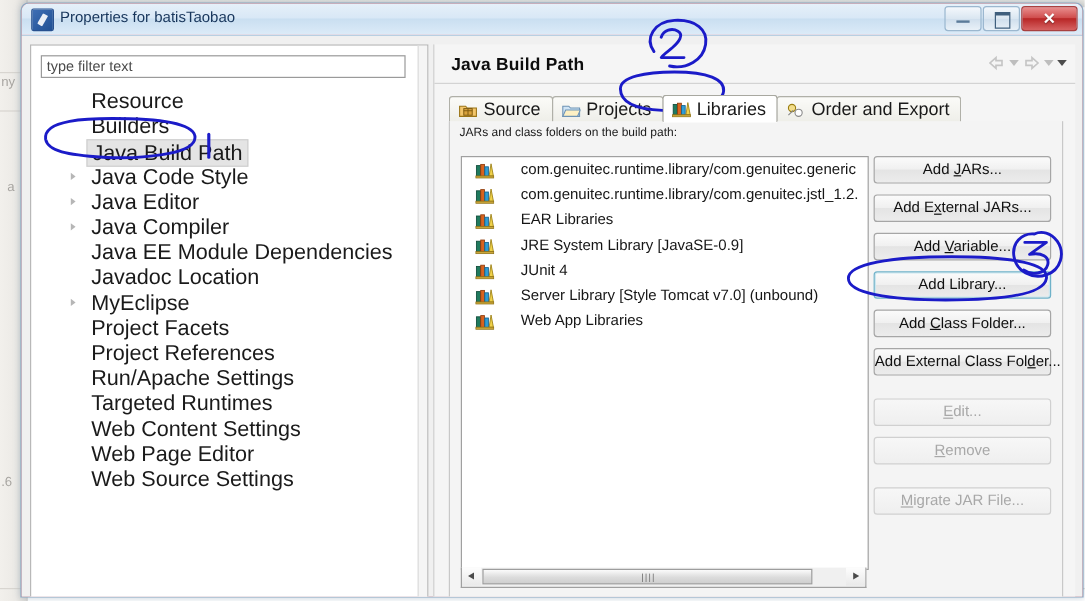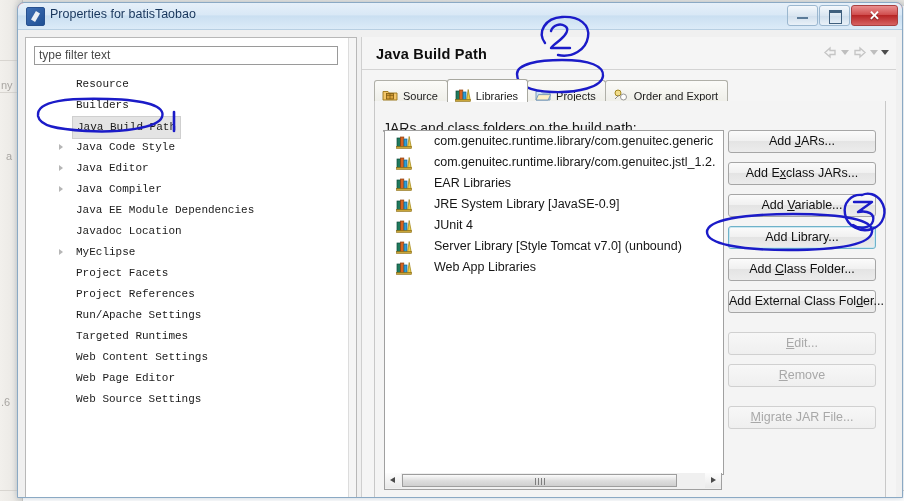--- a/index.html
+++ b/index.html
@@ -143,26 +143,25 @@
     font-family: "Liberation Sans", sans-serif;
   }
   .tree {
     position: absolute; left: 0; top: 36px; right: 0; bottom: 0;
     overflow: hidden;
   }
   .tree-item {
     position: relative;
     height: 21px;
     line-height: 21px;
-    font-size: 11px;
+    font-size: 18px;
     color: #1a1a1a;
     padding-left: 50px;
     white-space: nowrap;
     cursor: default;
-    font-family: Liberation Mono, monospace;
   }
   .tree-item.selected .tree-label {
     background: #e4e4e4;
     border: 1px solid #cfcfcf;
     padding: 0 4px;
     margin-left: -4px;
   }
   .tree-label { display: inline-block; }
   .tree-arrow {
     position: absolute; left: 33px; top: 7px;
@@ -214,23 +213,23 @@
   }
 
   
   .tabs {
     position: absolute; left: 12px; top: 43px;
     display: flex; align-items: flex-end;
     height: 22px;
   }
   .tab {
     height: 21px;
-    display: flex; align-items: flex-end; gap: 5px;
+    display: flex; align-items: center; gap: 5px;
     padding: 0 9px 0 7px;
-    font-size: 11px;
+    font-size: 15px;
     color: #1a1a1a;
     background: linear-gradient(to bottom,#fbfbf8,#eeeee8);
     border: 1px solid #b0b0a8;
     border-bottom: none;
     border-radius: 3px 3px 0 0;
     margin-right: -1px;
     white-space: nowrap;
     cursor: default;
   }
   .tab.active {
@@ -245,22 +244,22 @@
   
   .content-box {
     position: absolute;
     left: 12px; top: 64px;
     width: 510px; height: 406px;
     border: 1px solid #c8c8c8;
     border-top: none;
     background: #f4f4f4;
   }
   .content-label {
-    position: absolute; left: 8px; top: 19px;
-    font-size: 14px; color: #1a1a1a;
+    position: absolute; left: 8px; top: 4px;
+    font-size: 10px; color: #1a1a1a;
   }
 
   
   .jar-list {
     position: absolute;
     left: 9px; top: 29px;
     width: 338px; height: 343px;
     background: #ffffff;
     border: 1px solid #a0a0a0;
     overflow: hidden;
@@ -358,21 +357,21 @@
 </head>
 <body>
 
 <div id="root">
 
   <div class="bg-window">
     <div class="bg-topbar"></div>
     <div class="bg-left-strip"></div>
     <div class="bg-line" style="left:0;top:60px;width:20px;"></div>
     <div class="bg-line" style="left:0;top:92px;width:20px;"></div>
-    <div class="bg-ghost-text" style="left:1px;top:63px;margin-top:16px;">ny</div>
+    <div class="bg-ghost-text" style="left:1px;top:63px;">ny</div>
     <div class="bg-ghost-text" style="left:6px;top:150px;">a</div>
     <div class="bg-ghost-text" style="left:1px;top:396px;">.6</div>
     <div class="bg-line" style="left:0;top:490px;width:904px;"></div>
   </div>
 
   <div class="dialog">
 
     <div class="titlebar">
       <div class="title-icon"></div>
       <div class="title-text">Properties for batisTaobao</div>
@@ -438,39 +437,39 @@
 
         <div class="tabs" id="tabs-container">
             <div class="tab">
               <span class="tab-icon"><svg width="16" height="14" viewBox="0 0 16 14">
                   <path d="M1 3.5 L6 3.5 L7.4 5 L15 5 L15 12 L1 12 Z" fill="#f3c66a" stroke="#9a7416" stroke-width=".9"></path>
                   <rect x="4.5" y="5.5" width="7" height="5.5" fill="#d9a23c" stroke="#7d5a0e" stroke-width=".8"></rect>
                   <path d="M4.5 7.3 H11.5 M8 5.5 V11" stroke="#7d5a0e" stroke-width=".8"></path>
                 </svg></span>
               <span>Source</span>
             </div>
+            <div class="tab">
+              <span class="tab-icon"><svg width="16" height="14" viewBox="0 0 16 14">
+                  <path d="M1 3.5 L6 3.5 L7.4 5 L15 5 L15 12 L1 12 Z" fill="#cfe4f5" stroke="#6d93b5" stroke-width=".9"></path>
+                  <path d="M1 12 L3.4 6.6 L15.6 6.6 L13.2 12 Z" fill="#fdf0c4" stroke="#6d93b5" stroke-width=".9"></path>
+                </svg></span>
+              <span>Projects</span>
+            </div>
             <div class="tab active">
               <span class="tab-icon"><svg width="16" height="14" viewBox="0 0 16 14">
                   <rect x="1" y="3" width="3.4" height="9" fill="#1f7a5e" stroke="#0d4a38" stroke-width=".7"></rect>
                   <rect x="4.6" y="2" width="3.2" height="10" fill="#d9631f" stroke="#8e3c0c" stroke-width=".7"></rect>
                   <rect x="8" y="4" width="3" height="8" fill="#2f9ed6" stroke="#14618c" stroke-width=".7"></rect>
                   <path d="M11.6 11.8 L13.2 1.5 L15.2 11.8 Z" fill="#f0d24a" stroke="#9a7d10" stroke-width=".7"></path>
                   <rect x="0.5" y="11.6" width="15" height="1.8" fill="#caa63a" stroke="#8a6d12" stroke-width=".6"></rect>
                 </svg></span>
               <span>Libraries</span>
             </div>
             <div class="tab">
               <span class="tab-icon"><svg width="16" height="14" viewBox="0 0 16 14">
-                  <path d="M1 3.5 L6 3.5 L7.4 5 L15 5 L15 12 L1 12 Z" fill="#cfe4f5" stroke="#6d93b5" stroke-width=".9"></path>
-                  <path d="M1 12 L3.4 6.6 L15.6 6.6 L13.2 12 Z" fill="#fdf0c4" stroke="#6d93b5" stroke-width=".9"></path>
-                </svg></span>
-              <span>Projects</span>
-            </div>
-            <div class="tab">
-              <span class="tab-icon"><svg width="16" height="14" viewBox="0 0 16 14">
                   <circle cx="5" cy="5" r="3" fill="#f2dd8a" stroke="#9a7d10" stroke-width=".9"></circle>
                   <circle cx="10.5" cy="9" r="3" fill="#ffffff" stroke="#8a8a8a" stroke-width=".9"></circle>
                   <path d="M2 11 L6 7" stroke="#8a8a8a" stroke-width="1"></path>
                 </svg></span>
               <span>Order and Export</span>
             </div>
           </div>
 
         <div class="content-box">
           <div class="content-label">JARs and class folders on the build path:</div>
@@ -555,21 +554,21 @@
             <div class="hscroll-thumb">
               <div class="hscroll-grip"></div>
             </div>
             <div class="hscroll-arrow right">
                 <i></i>
               </div>
           </div>
 
           <div class="btn-col" id="btn-col">
               <div class="ebtn"><span>Add </span><span class="mn">J</span><span>ARs...</span></div>
-              <div class="ebtn"><span>Add E</span><span class="mn">x</span><span>class JARs...</span></div>
+              <div class="ebtn"><span>Add E</span><span class="mn">x</span><span>ternal JARs...</span></div>
               <div class="ebtn"><span>Add </span><span class="mn">V</span><span>ariable...</span></div>
               <div class="ebtn focused"><span>Add Library...</span><span class="mn"></span><span></span></div>
               <div class="ebtn"><span>Add </span><span class="mn">C</span><span>lass Folder...</span></div>
               <div class="ebtn"><span>Add External Class Fol</span><span class="mn">d</span><span>er...</span></div>
               <div class="btn-gap"></div>
               <div class="ebtn disabled"><span></span><span class="mn">E</span><span>dit...</span></div>
               <div class="ebtn disabled"><span></span><span class="mn">R</span><span>emove</span></div>
               <div class="btn-gap"></div>
               <div class="ebtn disabled"><span></span><span class="mn">M</span><span>igrate JAR File...</span></div>
             </div>

